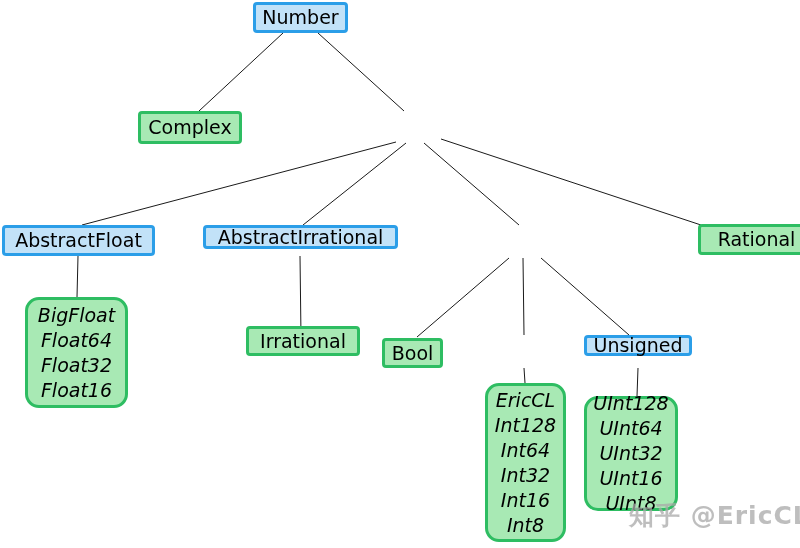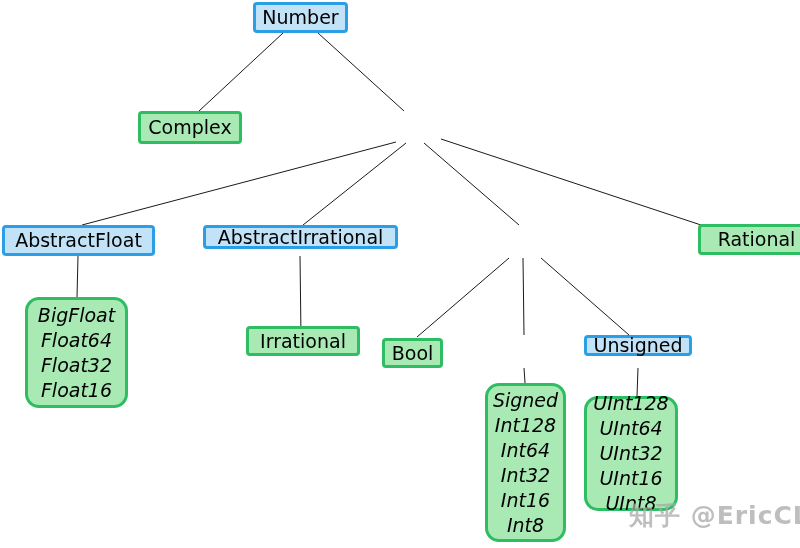--- a/index.html
+++ b/index.html
@@ -101,21 +101,21 @@
 Float32
 Float16</div>
 
   <div class="node green" style="left:246px;top:326px;width:114px;height:30px">Irrational</div>
 
   <div class="node green" style="left:382px;top:338px;width:61px;height:30px">Bool</div>
 
 
   <div class="node blue" style="left:584px;top:335px;width:108px;height:21px">Unsigned</div>
 
-  <div class="node green group" style="left:485px;top:383px;width:81px;height:159px">Signed
+  <div class="node green group" style="left:485px;top:383px;width:81px;height:159px">EricCL
 Int128
 Int64
 Int32
 Int16
 Int8</div>
 
   <div class="node green group" style="left:584px;top:396px;width:94px;height:115px">UInt128
 UInt64
 UInt32
 UInt16

